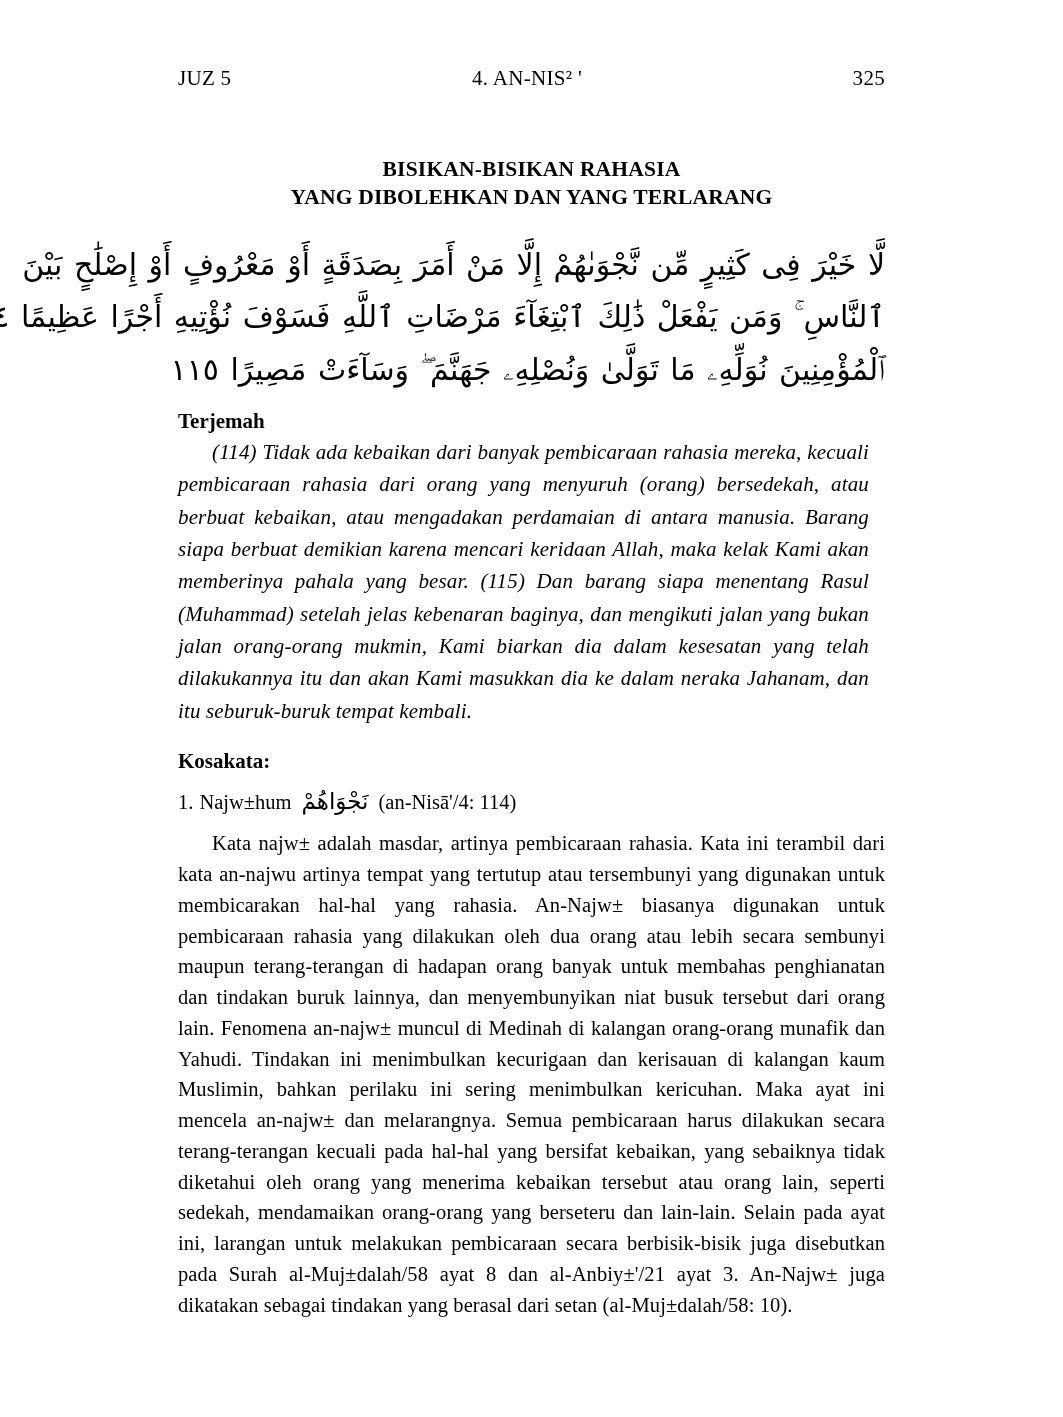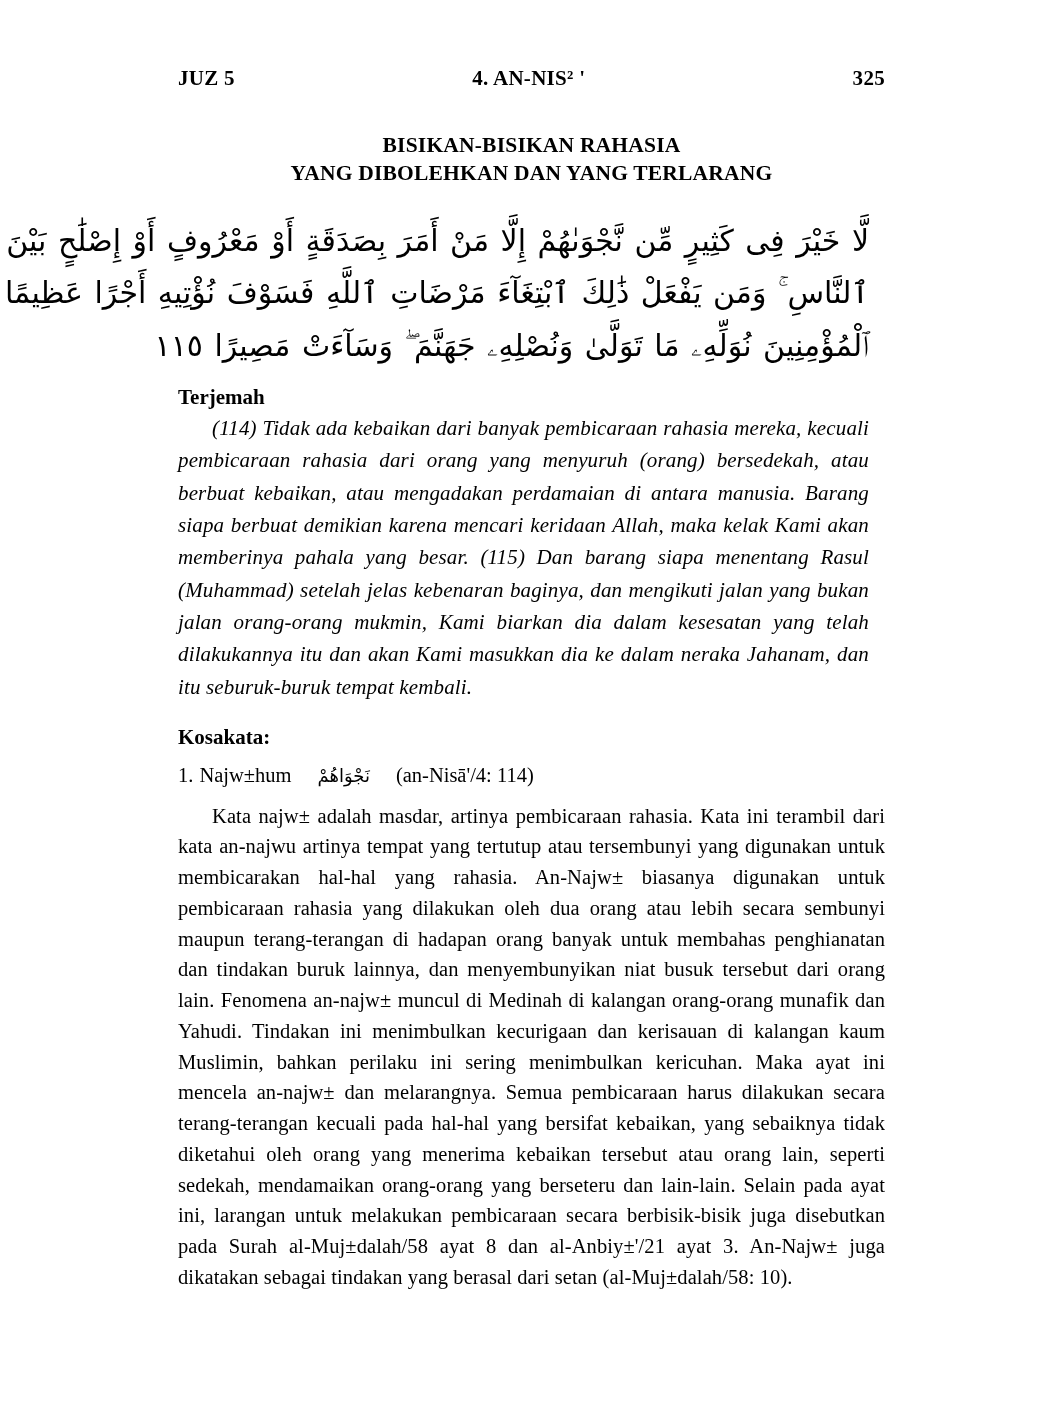--- a/index.html
+++ b/index.html
@@ -21,22 +21,21 @@
     box-sizing: border-box;
     padding: 66px 178px 0 178px;
   }
   
   .running-head {
     display: flex;
     align-items: baseline;
     justify-content: space-between;
     font-size: 21px;
     letter-spacing: 0.3px;
-    margin-bottom: 40px;
-    font-weight: bold;
+    margin-bottom: 64px;
   }
   .running-head .juz { flex: 0 0 auto; }
   .running-head .surah {
     flex: 1 1 auto;
     text-align: center;
     margin-left: -30px;
   }
   .running-head .folio { flex: 0 0 auto; }
   
   .doc-title {
@@ -56,21 +55,21 @@
     font-size: 30px;
     line-height: 1.68;
     letter-spacing: 0px;
     margin: 10px 0 14px 0;
     word-spacing: 2px;
     color: #000;
   }
   .arabic-block .aline {
     display: block;
     white-space: nowrap;
-    margin: 0 16px 2px 0;
+    margin: 0 0 2px 0;
   }
   
   .section-head {
     font-weight: bold;
     font-size: 21px;
     margin: 8px 0 2px 0;
   }
   .section-head.kosakata { margin-top: 22px; margin-bottom: 10px; }
   
   .translation {
@@ -90,22 +89,22 @@
     display: flex;
     align-items: baseline;
     gap: 6px;
     flex-wrap: wrap;
   }
   .vocab-entry .num { font-style: normal; }
   .vocab-entry .term { }
   .vocab-entry .ar {
     font-family: "DejaVu Sans", sans-serif;
     direction: rtl;
-    font-size: 18px;
-    margin: 0 20px;
+    font-size: 23px;
+    margin: 0 4px;
   }
   .vocab-entry .ref { font-style: normal; }
   
   .body-par {
     font-size: 20.5px;
     line-height: 1.5;
     text-align: justify;
     text-indent: 34px;
     margin: 0;
     letter-spacing: 0.1px;

